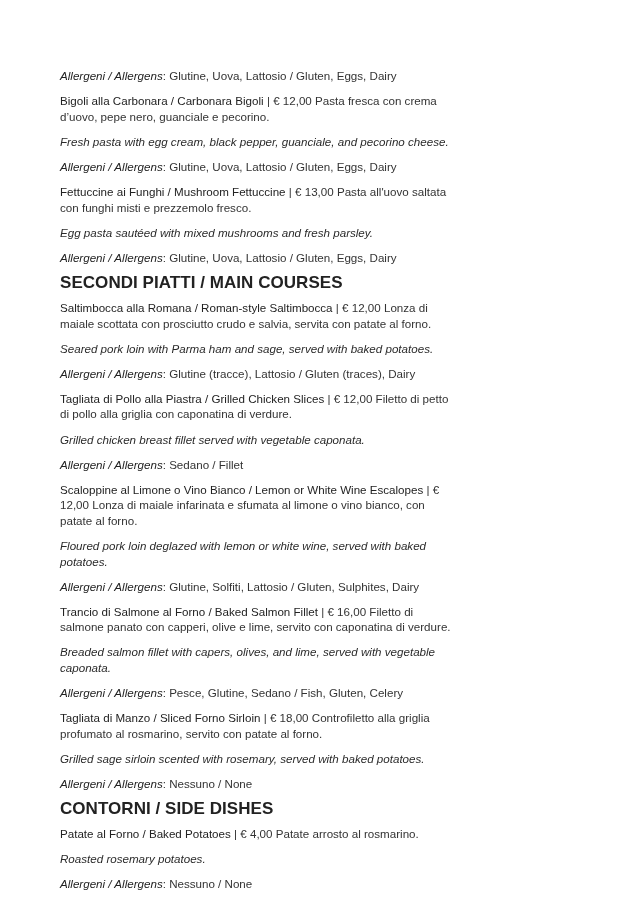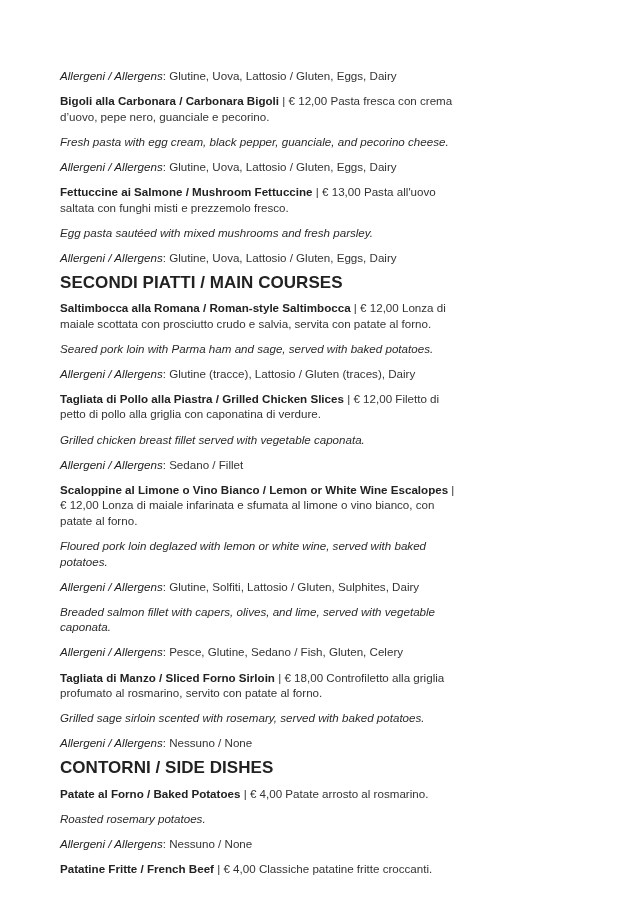--- a/index.html
+++ b/index.html
@@ -25,21 +25,21 @@
   .block {
     font-size: 11.6px;
     line-height: 15.6px;
     margin: 0 0 9.5px 0;
     text-align: left;
   }
   .block:last-child { margin-bottom: 0; }
 
   
   .dish .name {
-    font-weight: bold;
+    font-weight: normal;
   }
   .dish .sep {
     font-weight: normal;
     color: #333333;
   }
   .dish .detail {
     font-weight: normal;
     color: #333333;
   }
 
@@ -69,33 +69,34 @@
 </style>
 </head>
 <body>
 
 <div class="page">
   <div id="menu-body">
       <div class="block allergens"><span class="label">Allergeni / Allergens</span><span class="value">: Glutine, Uova, Lattosio / Gluten, Eggs, Dairy</span></div>
       <div class="block dish"><span class="name">Bigoli alla Carbonara / Carbonara Bigoli</span><span class="sep"> | </span><span class="detail">€ 12,00 Pasta fresca con crema d’uovo, pepe nero, guanciale e pecorino.</span></div>
       <div class="block translation">Fresh pasta with egg cream, black pepper, guanciale, and pecorino cheese.</div>
       <div class="block allergens"><span class="label">Allergeni / Allergens</span><span class="value">: Glutine, Uova, Lattosio / Gluten, Eggs, Dairy</span></div>
-      <div class="block dish"><span class="name">Fettuccine ai Salmone / Mushroom Fettuccine</span><span class="sep"> | </span><span class="detail">€ 13,00 Pasta all'uovo saltata con funghi misti e prezzemolo fresco.</span></div>
+      <div class="block dish"><span class="name">Fettuccine ai Funghi / Mushroom Fettuccine</span><span class="sep"> | </span><span class="detail">€ 13,00 Pasta all'uovo saltata con funghi misti e prezzemolo fresco.</span></div>
       <div class="block translation">Egg pasta sautéed with mixed mushrooms and fresh parsley.</div>
       <div class="block allergens"><span class="label">Allergeni / Allergens</span><span class="value">: Glutine, Uova, Lattosio / Gluten, Eggs, Dairy</span></div>
       <div class="section-heading">SECONDI PIATTI / MAIN COURSES</div>
       <div class="block dish"><span class="name">Saltimbocca alla Romana / Roman-style Saltimbocca</span><span class="sep"> | </span><span class="detail">€ 12,00 Lonza di maiale scottata con prosciutto crudo e salvia, servita con patate al forno.</span></div>
       <div class="block translation">Seared pork loin with Parma ham and sage, served with baked potatoes.</div>
       <div class="block allergens"><span class="label">Allergeni / Allergens</span><span class="value">: Glutine (tracce), Lattosio / Gluten (traces), Dairy</span></div>
       <div class="block dish"><span class="name">Tagliata di Pollo alla Piastra / Grilled Chicken Slices</span><span class="sep"> | </span><span class="detail">€ 12,00 Filetto di petto di pollo alla griglia con caponatina di verdure.</span></div>
       <div class="block translation">Grilled chicken breast fillet served with vegetable caponata.</div>
       <div class="block allergens"><span class="label">Allergeni / Allergens</span><span class="value">: Sedano / Fillet</span></div>
       <div class="block dish"><span class="name">Scaloppine al Limone o Vino Bianco / Lemon or White Wine Escalopes</span><span class="sep"> | </span><span class="detail">€ 12,00 Lonza di maiale infarinata e sfumata al limone o vino bianco, con patate al forno.</span></div>
       <div class="block translation">Floured pork loin deglazed with lemon or white wine, served with baked potatoes.</div>
       <div class="block allergens"><span class="label">Allergeni / Allergens</span><span class="value">: Glutine, Solfiti, Lattosio / Gluten, Sulphites, Dairy</span></div>
+      <div class="block dish"><span class="name">Trancio di Salmone al Forno / Baked Salmon Fillet</span><span class="sep"> | </span><span class="detail">€ 16,00 Filetto di salmone panato con capperi, olive e lime, servito con caponatina di verdure.</span></div>
       <div class="block translation">Breaded salmon fillet with capers, olives, and lime, served with vegetable caponata.</div>
       <div class="block allergens"><span class="label">Allergeni / Allergens</span><span class="value">: Pesce, Glutine, Sedano / Fish, Gluten, Celery</span></div>
       <div class="block dish"><span class="name">Tagliata di Manzo / Sliced Forno Sirloin</span><span class="sep"> | </span><span class="detail">€ 18,00 Controfiletto alla griglia profumato al rosmarino, servito con patate al forno.</span></div>
       <div class="block translation">Grilled sage sirloin scented with rosemary, served with baked potatoes.</div>
       <div class="block allergens"><span class="label">Allergeni / Allergens</span><span class="value">: Nessuno / None</span></div>
       <div class="section-heading">CONTORNI / SIDE DISHES</div>
       <div class="block dish"><span class="name">Patate al Forno / Baked Potatoes</span><span class="sep"> | </span><span class="detail">€ 4,00 Patate arrosto al rosmarino.</span></div>
       <div class="block translation">Roasted rosemary potatoes.</div>
       <div class="block allergens"><span class="label">Allergeni / Allergens</span><span class="value">: Nessuno / None</span></div>
       <div class="block dish"><span class="name">Patatine Fritte / French Beef</span><span class="sep"> | </span><span class="detail">€ 4,00 Classiche patatine fritte croccanti.</span></div>

